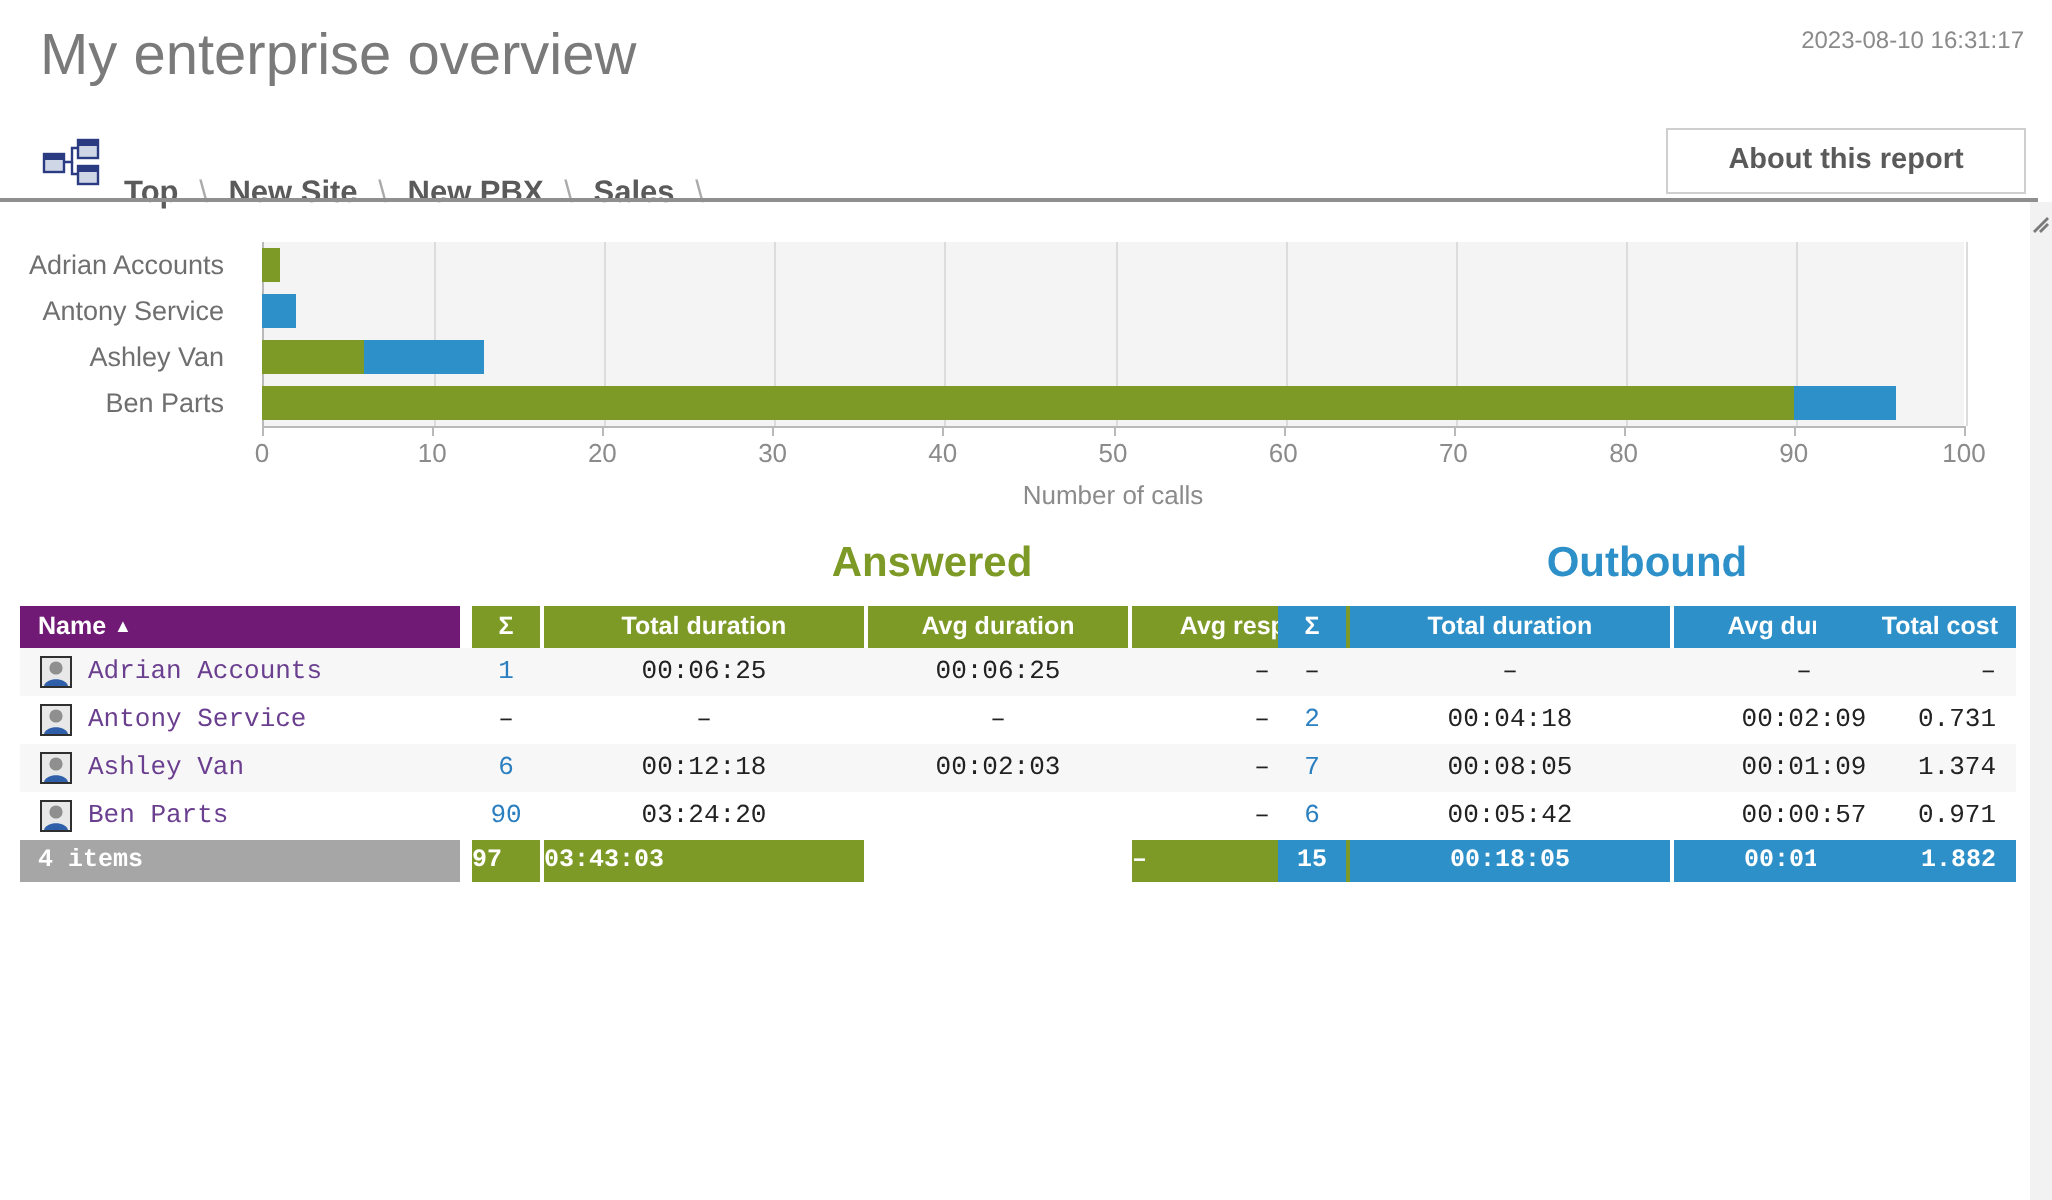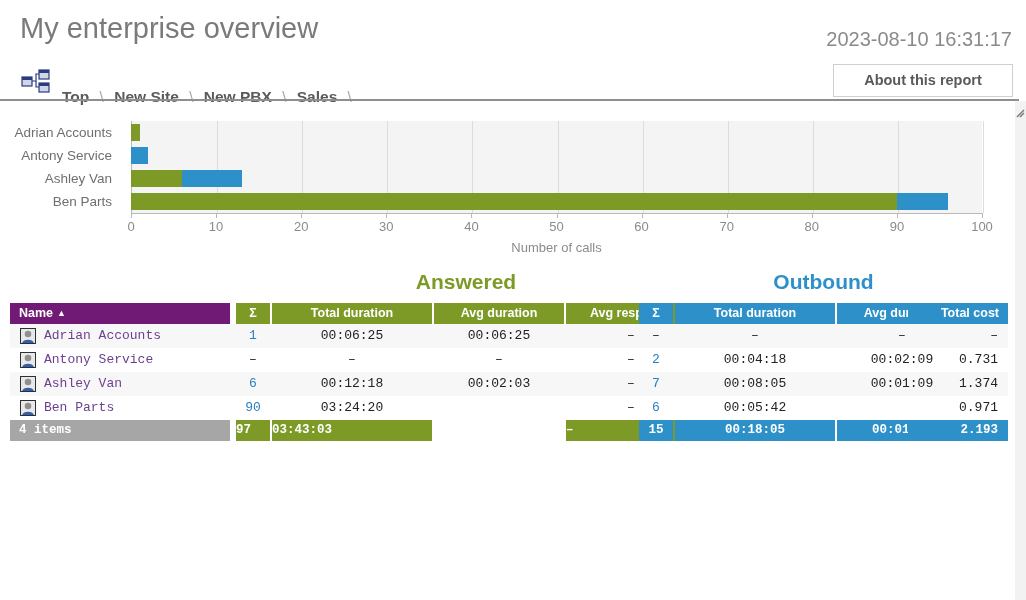--- a/index.html
+++ b/index.html
@@ -21,22 +21,22 @@
     position: absolute;
     left: 20px; top: 12px;
     font-size: 29px;
     color: #7a7a7a;
     font-weight: normal;
     letter-spacing: 0px;
     white-space: nowrap;
   }
   .timestamp {
     position: absolute;
-    right: 14px; top: 28px;
-    font-size: 20px;
+    right: 14px; top: 13px;
+    font-size: 12px;
     color: #8a8a8a;
     white-space: nowrap;
   }
 
   .breadcrumb-bar {
     position: absolute;
     left: 0; top: 62px;
     width: 1026px; height: 38px;
   }
   .net-icon {
@@ -413,28 +413,29 @@
               <rect x="1" y="1" width="14" height="14" fill="#e8e8e8"></rect>
               <circle cx="8" cy="6" r="3.3" fill="#8f8f8f"></circle>
               <path d="M2 15 C3 10.5 13 10.5 14 15 Z" fill="#2f5fa8"></path>
             </svg></span>
           <div class="dcell namecell" style="left: 0px; width: 220px;"><span class="namelink">Ben Parts</span></div>
           <div class="dcell center" style="left: 226px; width: 34px;"><span class="numlink">90</span></div>
           <div class="dcell center" style="left: 262px; width: 160px;">03:24:20</div>
           <div class="dcell center" style="left: 556px; width: 130px;">–</div>
           <div class="dcell center" style="left: 629px; width: 34px;"><span class="numlink">6</span></div>
           <div class="dcell center" style="left: 665px; width: 160px;">00:05:42</div>
+          <div class="dcell center" style="left: 827px; width: 130px;">00:00:57</div>
           <div class="dcell right" style="left: 898px; width: 100px;">0.971</div>
         </div>
       </div>
     <div class="frow" id="footer-row">
         <div class="fcell name" style="left: 0px; width: 220px;">4 items</div>
         <div class="fcell grn" style="left: 226px; width: 34px;">97</div>
         <div class="fcell grn" style="left: 262px; width: 160px;">03:43:03</div>
         <div class="fcell grn" style="left: 556px; width: 130px;">–</div>
         <div class="fcell blu" style="left: 629px; width: 34px;">15</div>
         <div class="fcell blu" style="left: 665px; width: 160px;">00:18:05</div>
         <div class="fcell blu" style="left: 827px; width: 130px;">00:01:12</div>
-        <div class="fcell blu right" style="left: 898px; width: 100px;">2.193</div>
+        <div class="fcell blu right" style="left: 898px; width: 100px;">1.882</div>
       </div>
   </div>
 
 </div>
 
 </body></html>

